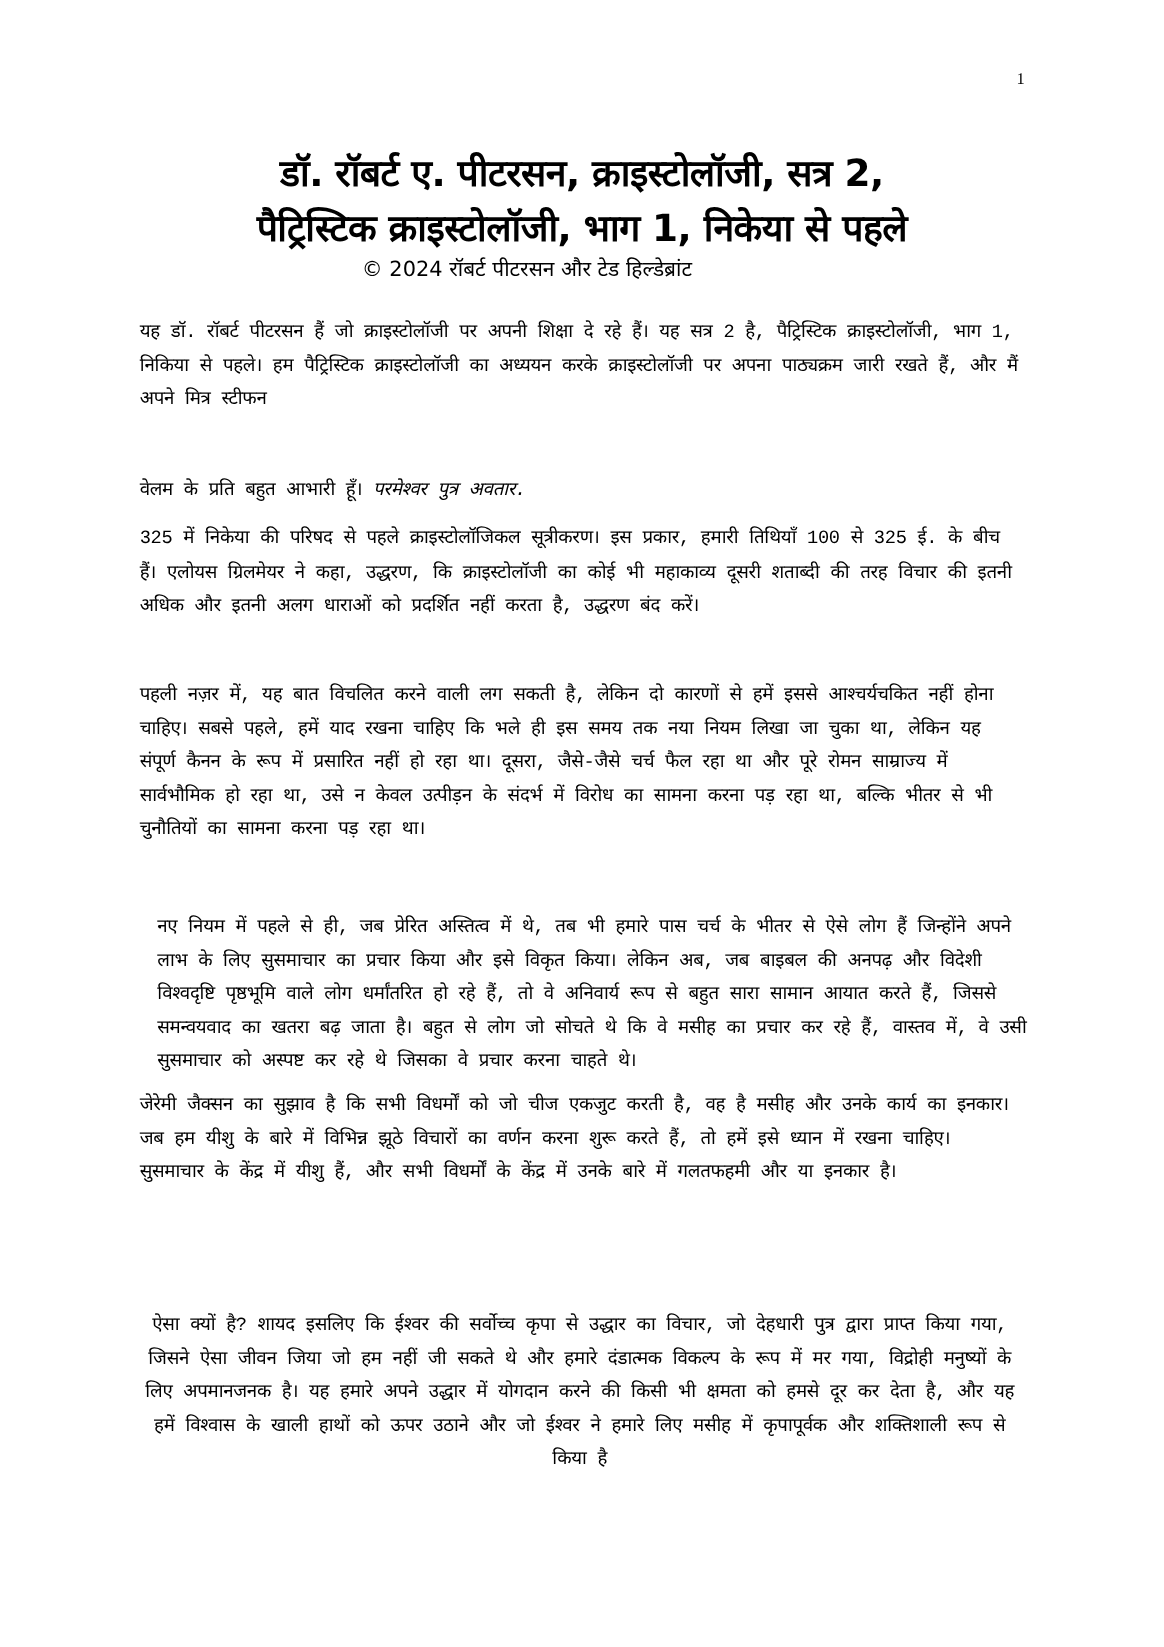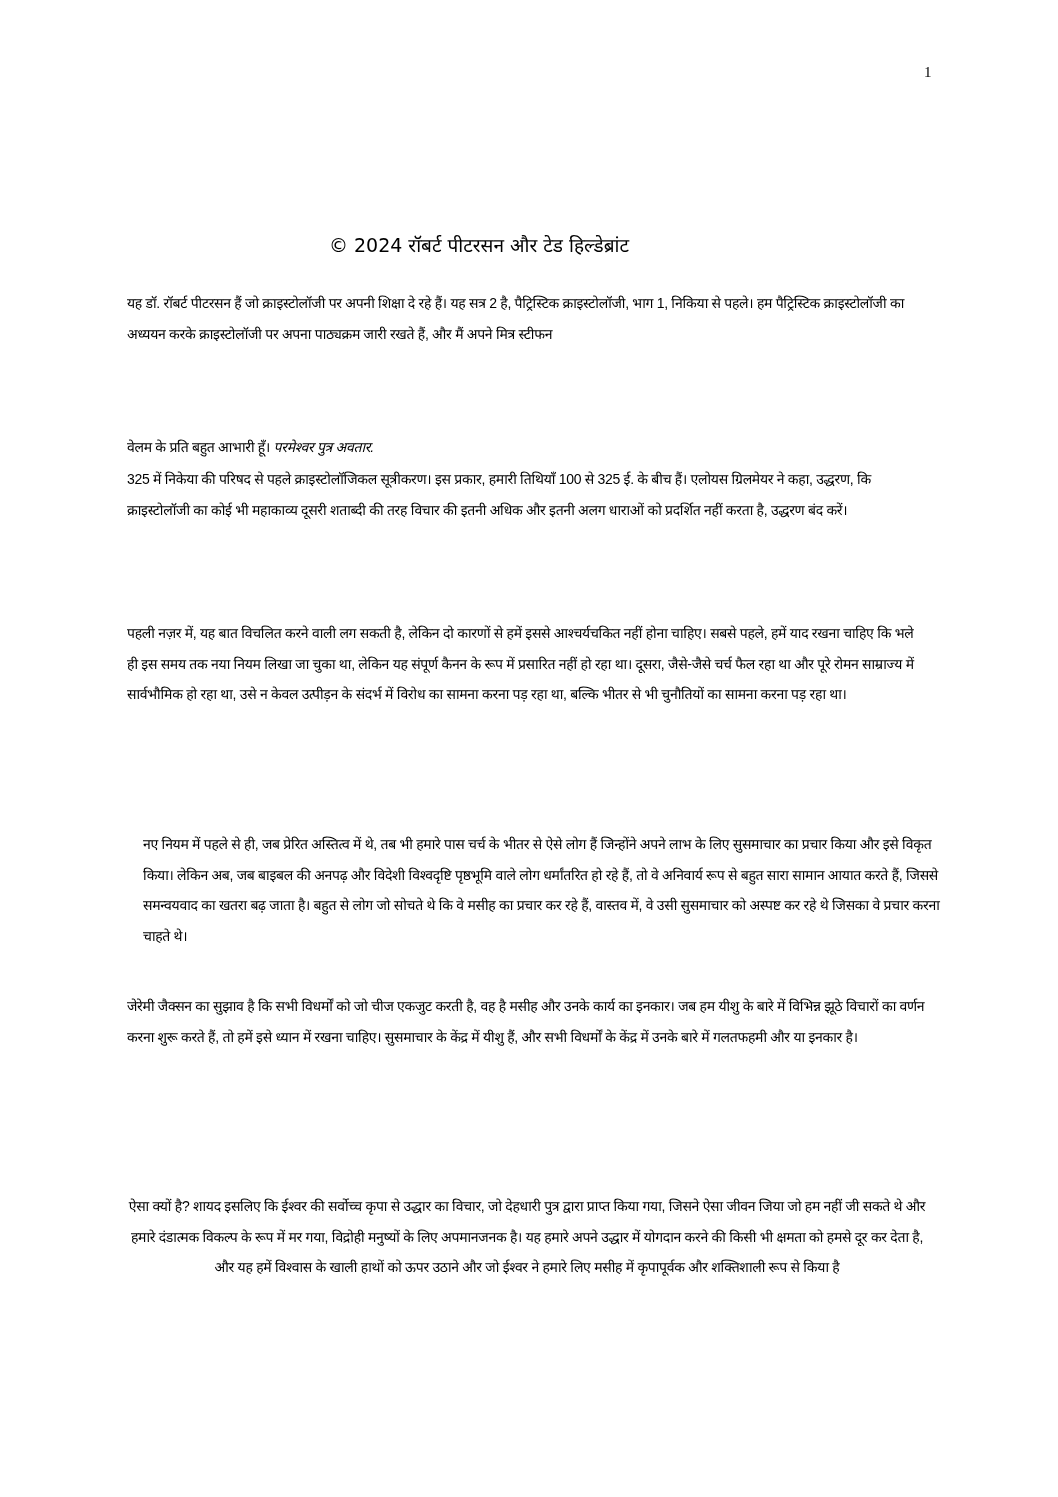--- a/index.html
+++ b/index.html
@@ -14,39 +14,41 @@
     font-family: "DejaVu Sans", sans-serif; font-weight: bold;
     font-size: 34px; line-height: 50px; letter-spacing: -0.5px;
   }
   .copyright {
     position: absolute; left: 0; width: 958px; top: 232px;
     text-align: center;
     font-family: "DejaVu Sans", sans-serif; font-size: 19px; line-height: 26px;
   }
   .body-text {
     position: absolute; left: 127px; width: 800px;
-    font-family: Liberation Sans, sans-serif; font-size: 14px; line-height: 30.5px;
+    font-family: Liberation Mono, monospace; font-size: 17px; line-height: 30.5px;
     letter-spacing: -0.3px;
   }
   .body-text p { margin: 0; }
   .p1 { top: 288px; }
   .p2 { top: 432px; }
-  .p3 { top: 464px; }
+  .p3 { top: 476px; }
   .p4 { top: 618px; }
   .p5 { top: 829px; margin-left: 16px; }
   .p6 { top: 991px; }
   .p7 { top: 1191px; text-align: center; }
   em { font-style: italic; }
 </style>
 </head>
 <body>
 
 <div class="page-num">1</div>
 
 <div class="title">
+  <div>डॉ. रॉबर्ट ए. पीटरसन, क्राइस्टोलॉजी, सत्र 2,</div>
+  <div>पैट्रिस्टिक क्राइस्टोलॉजी, भाग 1, निकेया से पहले</div>
 </div>
 
 <div class="copyright">© 2024 रॉबर्ट पीटरसन और टेड हिल्डेब्रांट</div>
 
 <div class="body-text p1">
   <p>यह डॉ. रॉबर्ट पीटरसन हैं जो क्राइस्टोलॉजी पर अपनी शिक्षा दे रहे हैं। यह सत्र 2 है, पैट्रिस्टिक क्राइस्टोलॉजी, भाग 1, निकिया से पहले। हम पैट्रिस्टिक क्राइस्टोलॉजी का अध्ययन करके क्राइस्टोलॉजी पर अपना पाठ्यक्रम जारी रखते हैं, और मैं अपने मित्र स्टीफन</p>
 </div>
 
 <div class="body-text p2">
   <p><span>वेलम के प्रति बहुत आभारी हूँ। </span><em>परमेश्वर पुत्र अवतार.</em></p>

